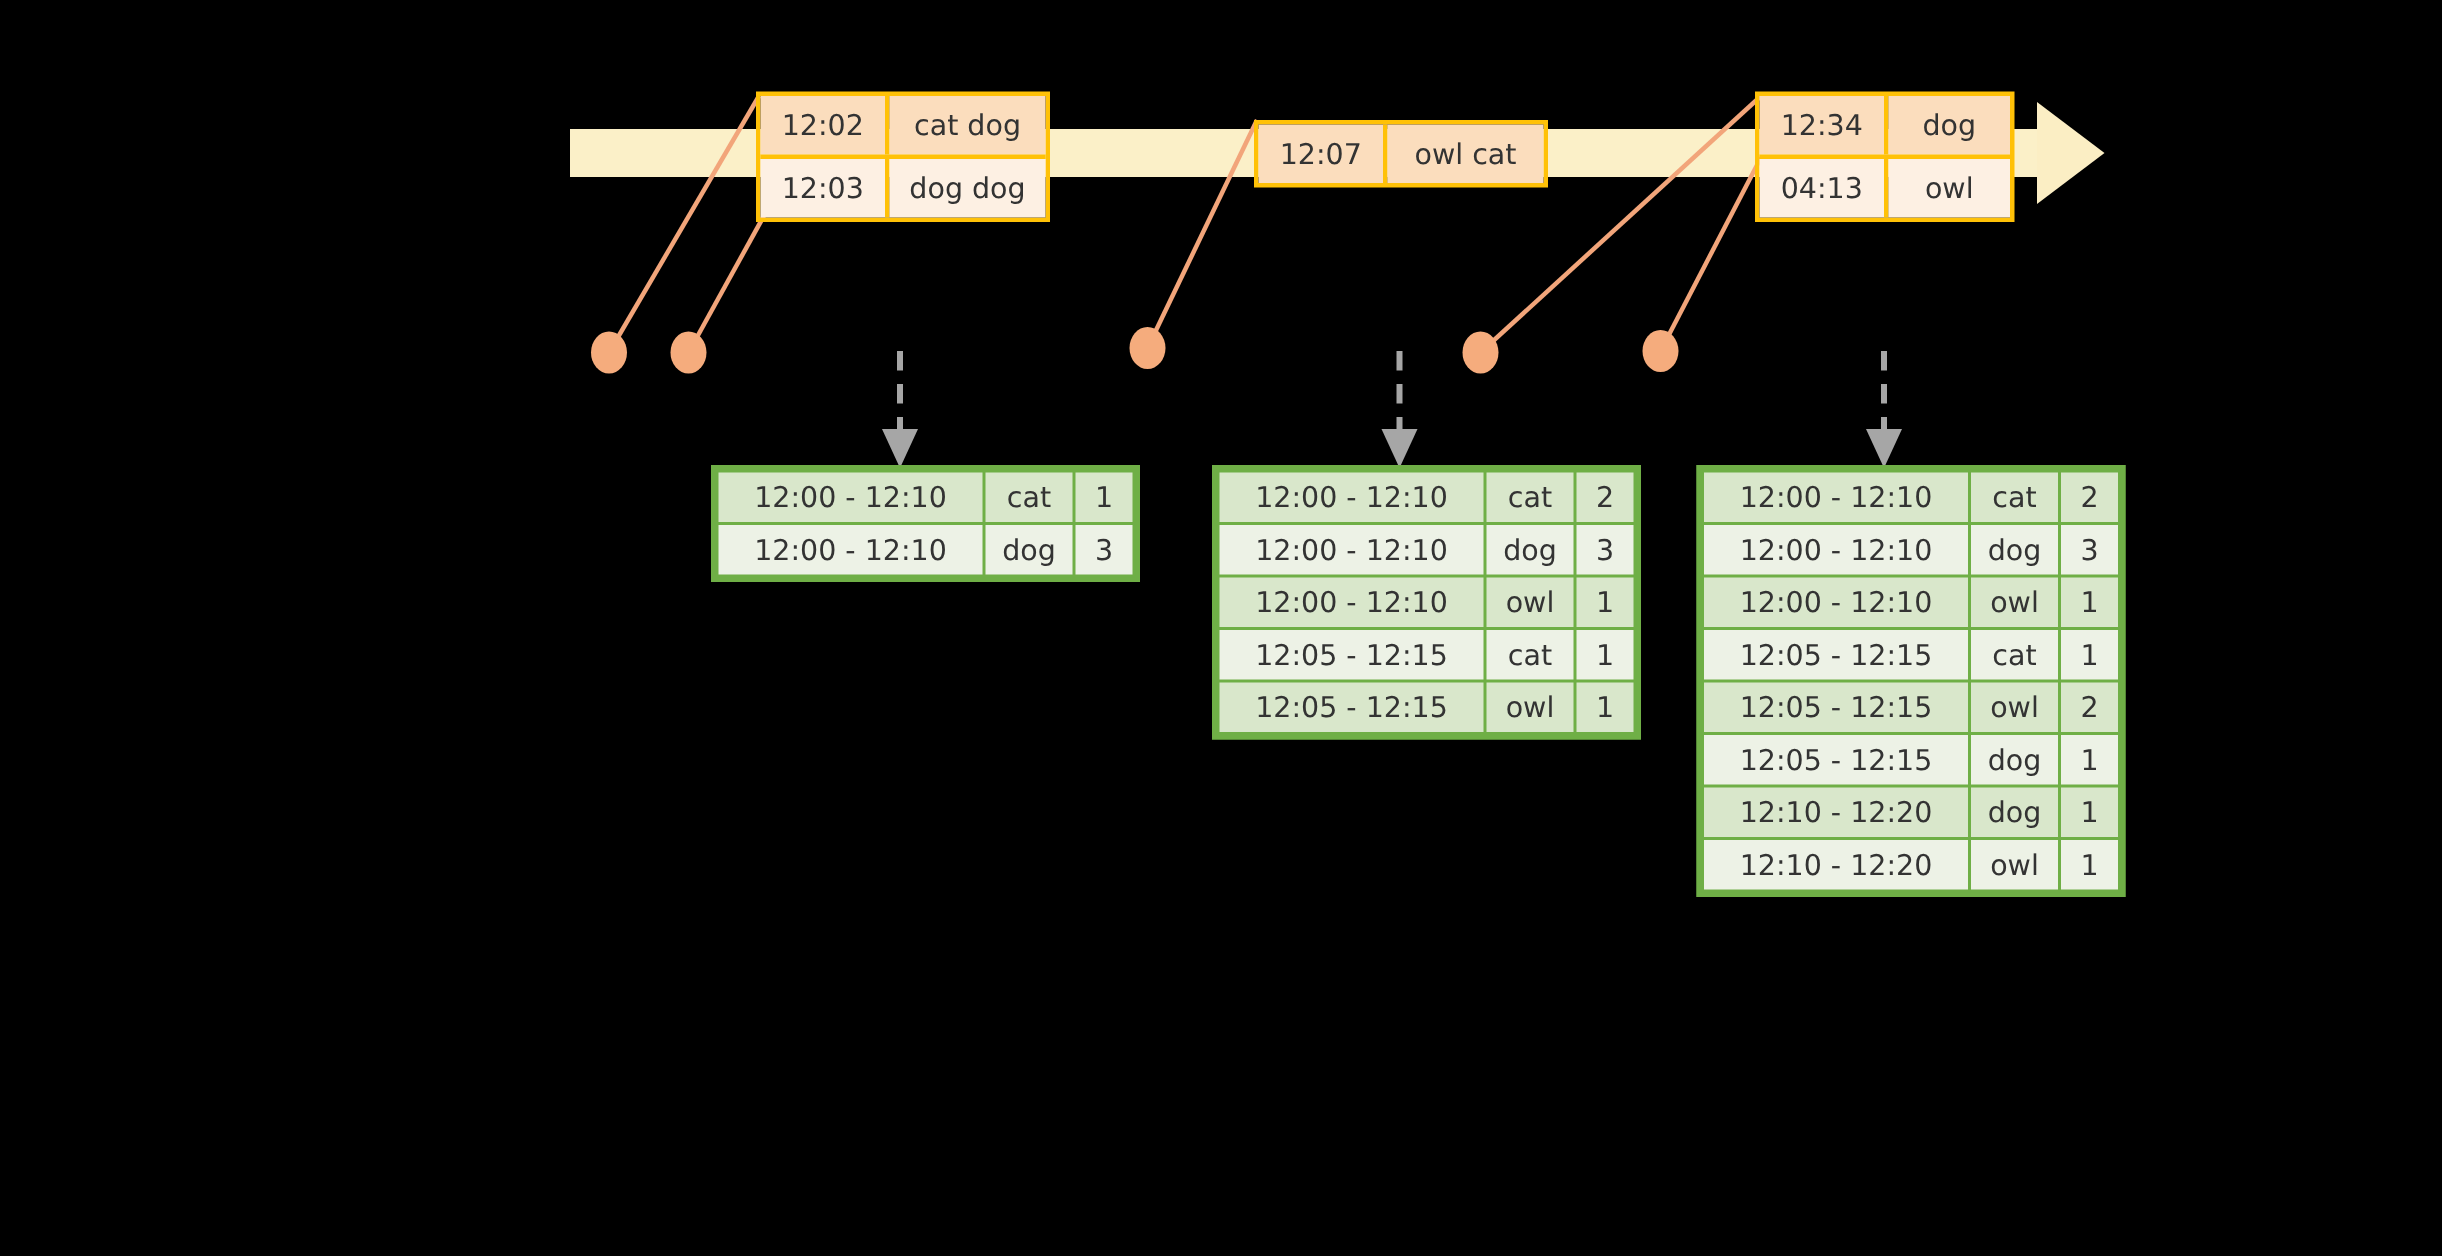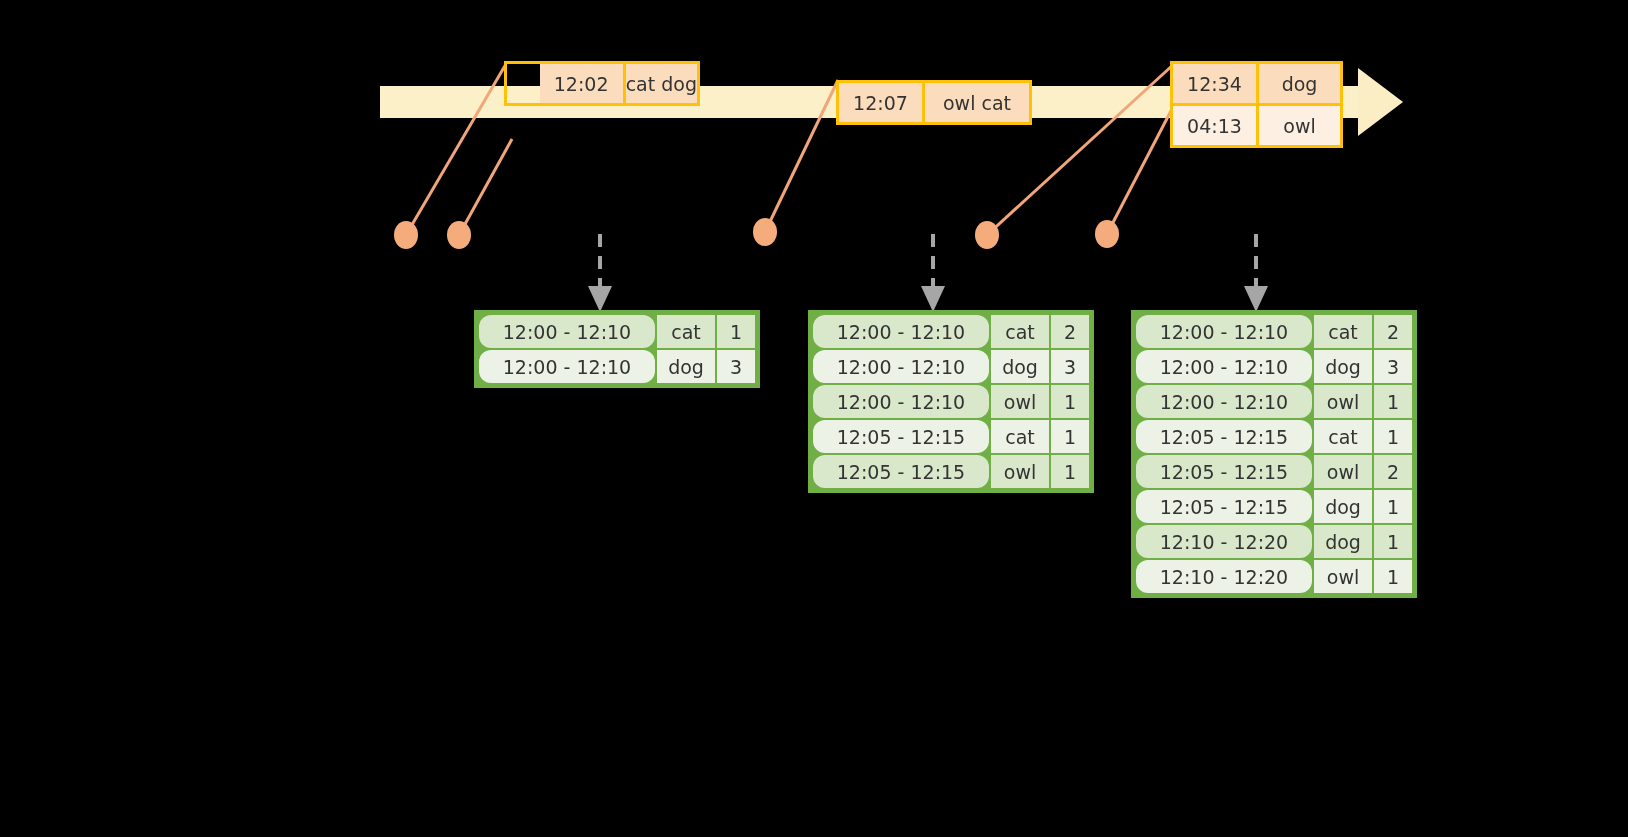--- a/index.html
+++ b/index.html
@@ -79,21 +79,21 @@
     gap: 2px;
   }
   .cell {
     display: flex;
     align-items: center;
     justify-content: center;
     font-size: 19px;
     color: #333333;
     box-sizing: border-box;
   }
-  .c-window { width: 176px; border-radius: 12px; }
+  .c-window { width: 176px; }
   .c-animal { width: 58px; }
   .c-count  { width: 38px; }
   .shade-a .cell { background: #D9E7CB; }
   .shade-b .cell { background: #EDF2E6; }
 </style>
 </head>
 <body>
 
 <div id="canvas">
 
@@ -125,24 +125,28 @@
       <line x1="933" y1="234" x2="933" y2="288"></line>
       <line x1="1256" y1="234" x2="1256" y2="288"></line>
     </g>
     <g fill="#A6A6A6">
       <polygon points="588,286 612,286 600,312"></polygon>
       <polygon points="921,286 945,286 933,312"></polygon>
       <polygon points="1244,286 1268,286 1256,312"></polygon>
     </g>
   </svg>
 
-  <div class="event-box" style="left:504px; top:61px; width:196px;align-items:flex-end;">
+  <div class="event-box" style="left:504px; top:61px; width:196px;">
     <div class="event-row tone-a">
       <div class="event-time">12:02</div>
       <div class="event-words">cat dog</div>
+    </div>
+    <div class="event-row tone-b">
+      <div class="event-time">12:03</div>
+      <div class="event-words">dog dog</div>
     </div>
   </div>
 
   <div class="event-box" style="left:836px; top:80px; width:196px;">
     <div class="event-row tone-a">
       <div class="event-time">12:07</div>
       <div class="event-words">owl cat</div>
     </div>
   </div>
 

